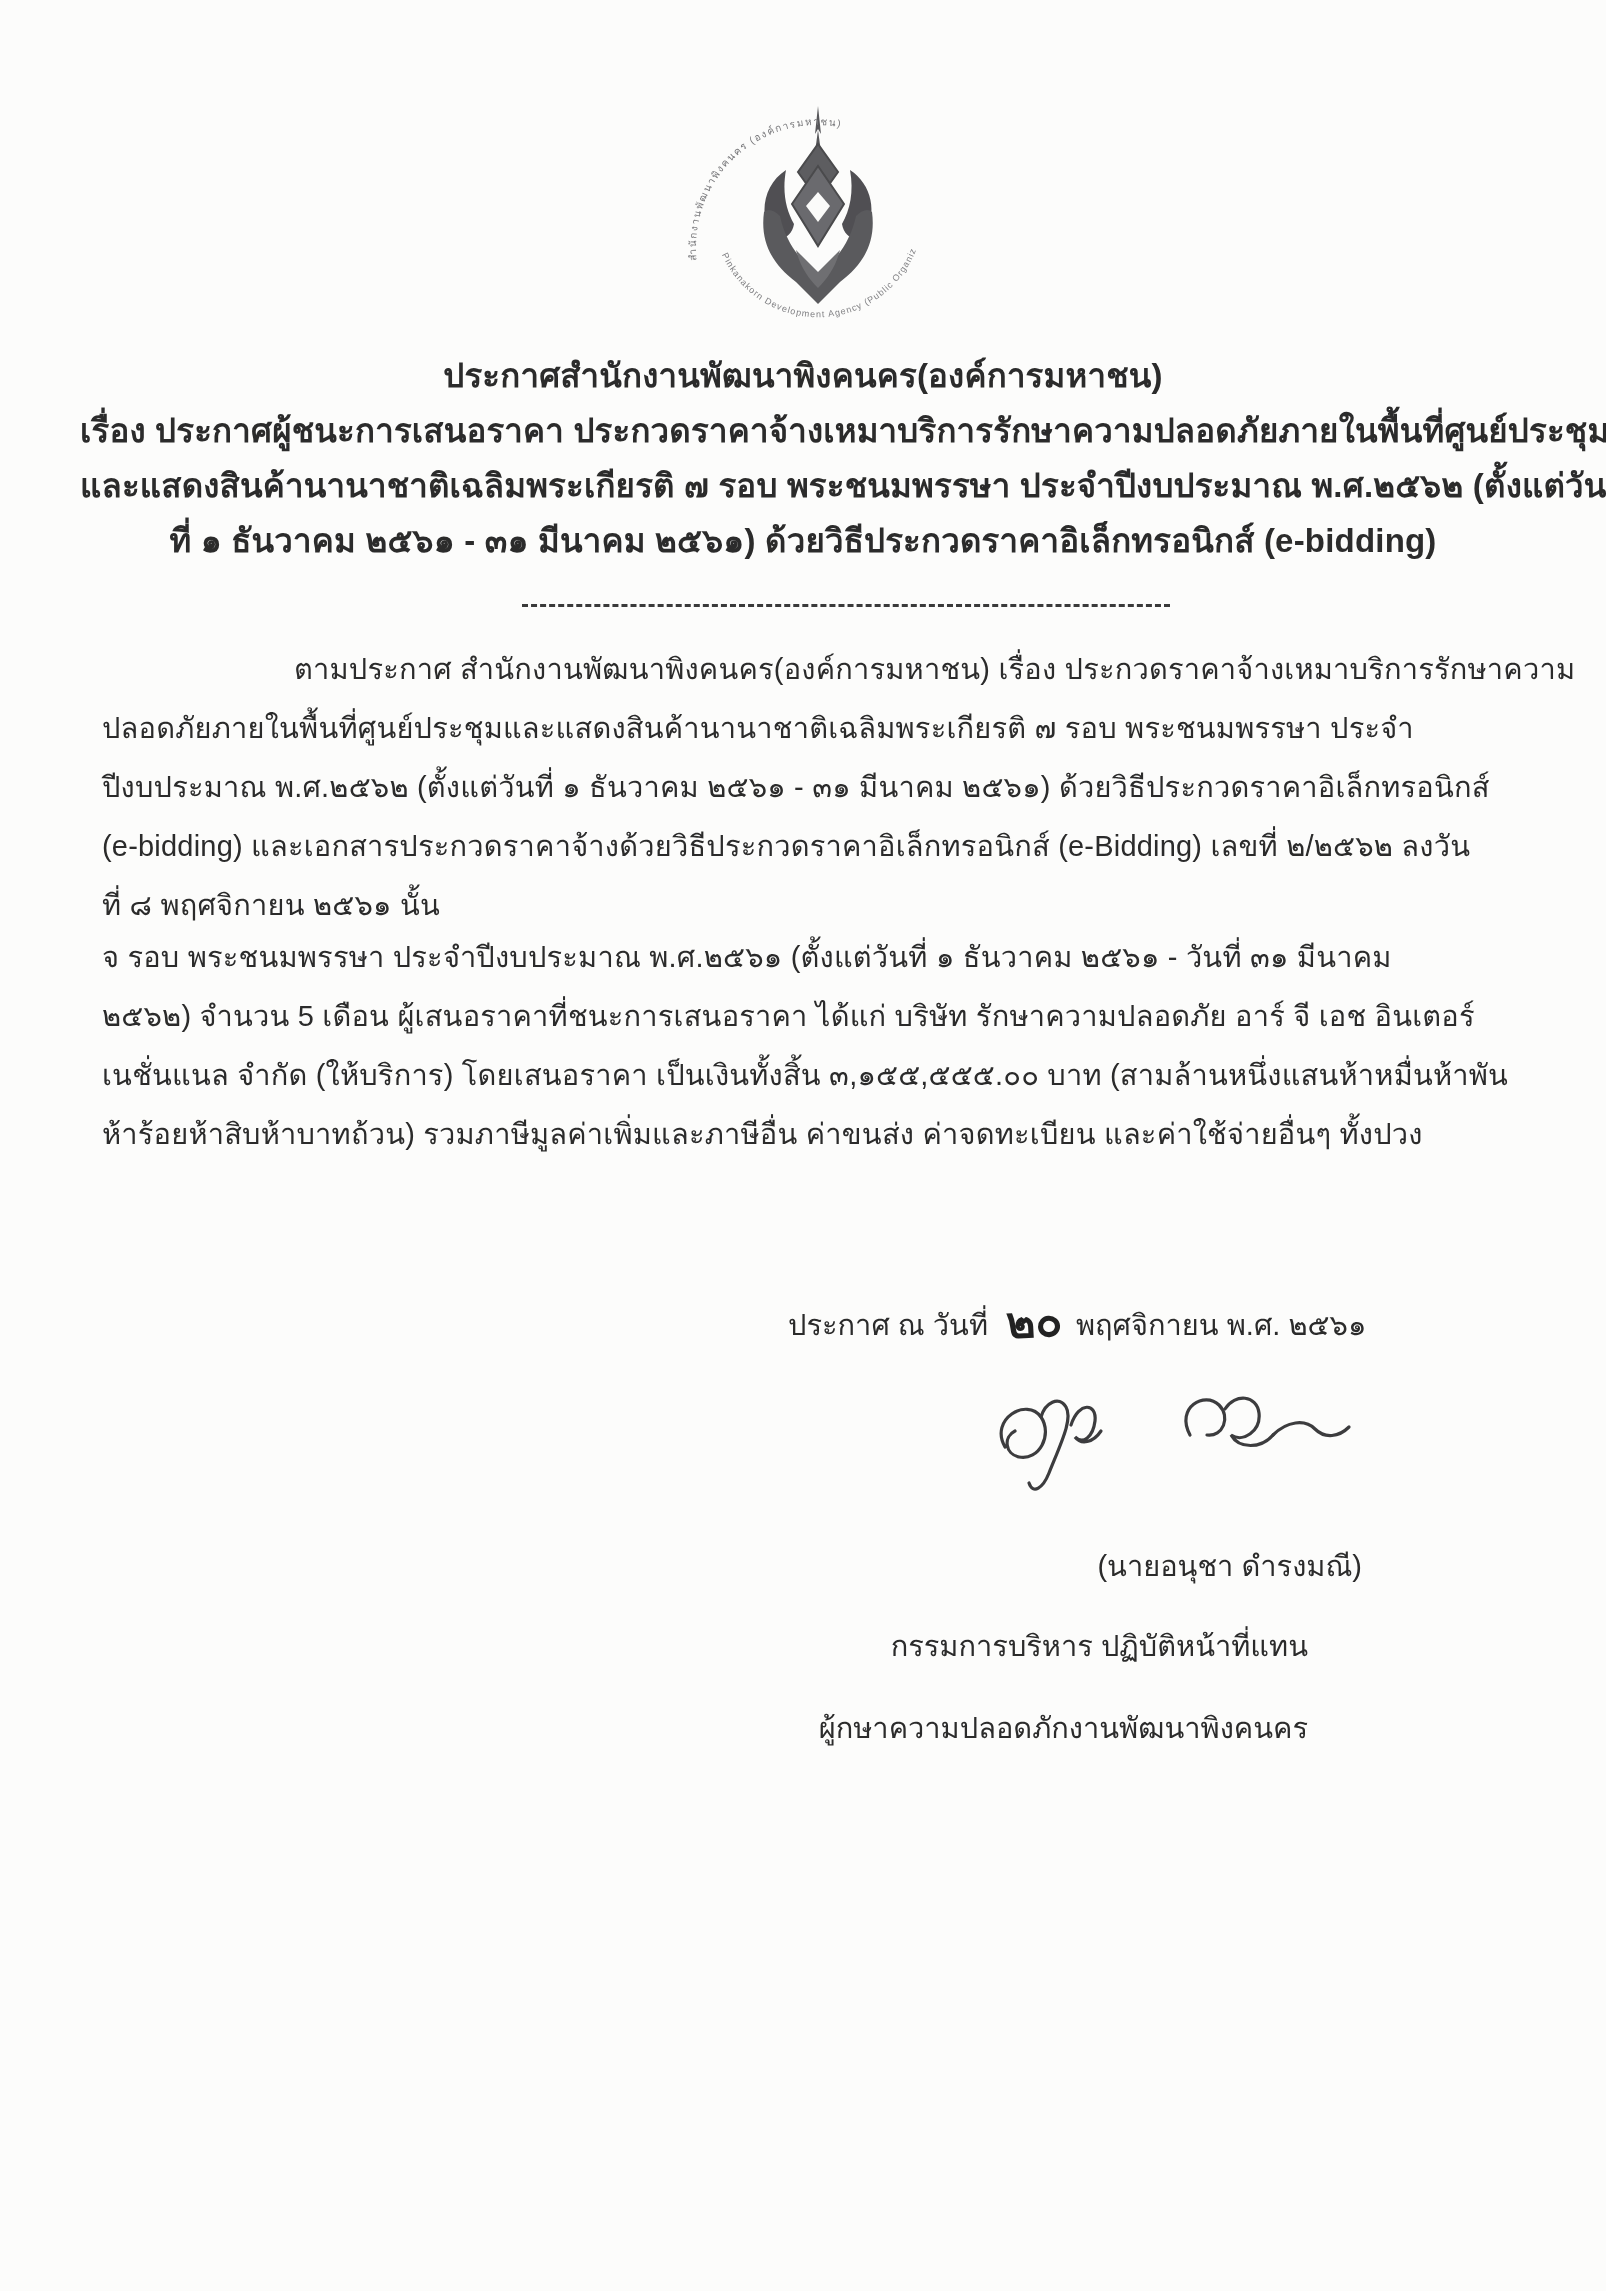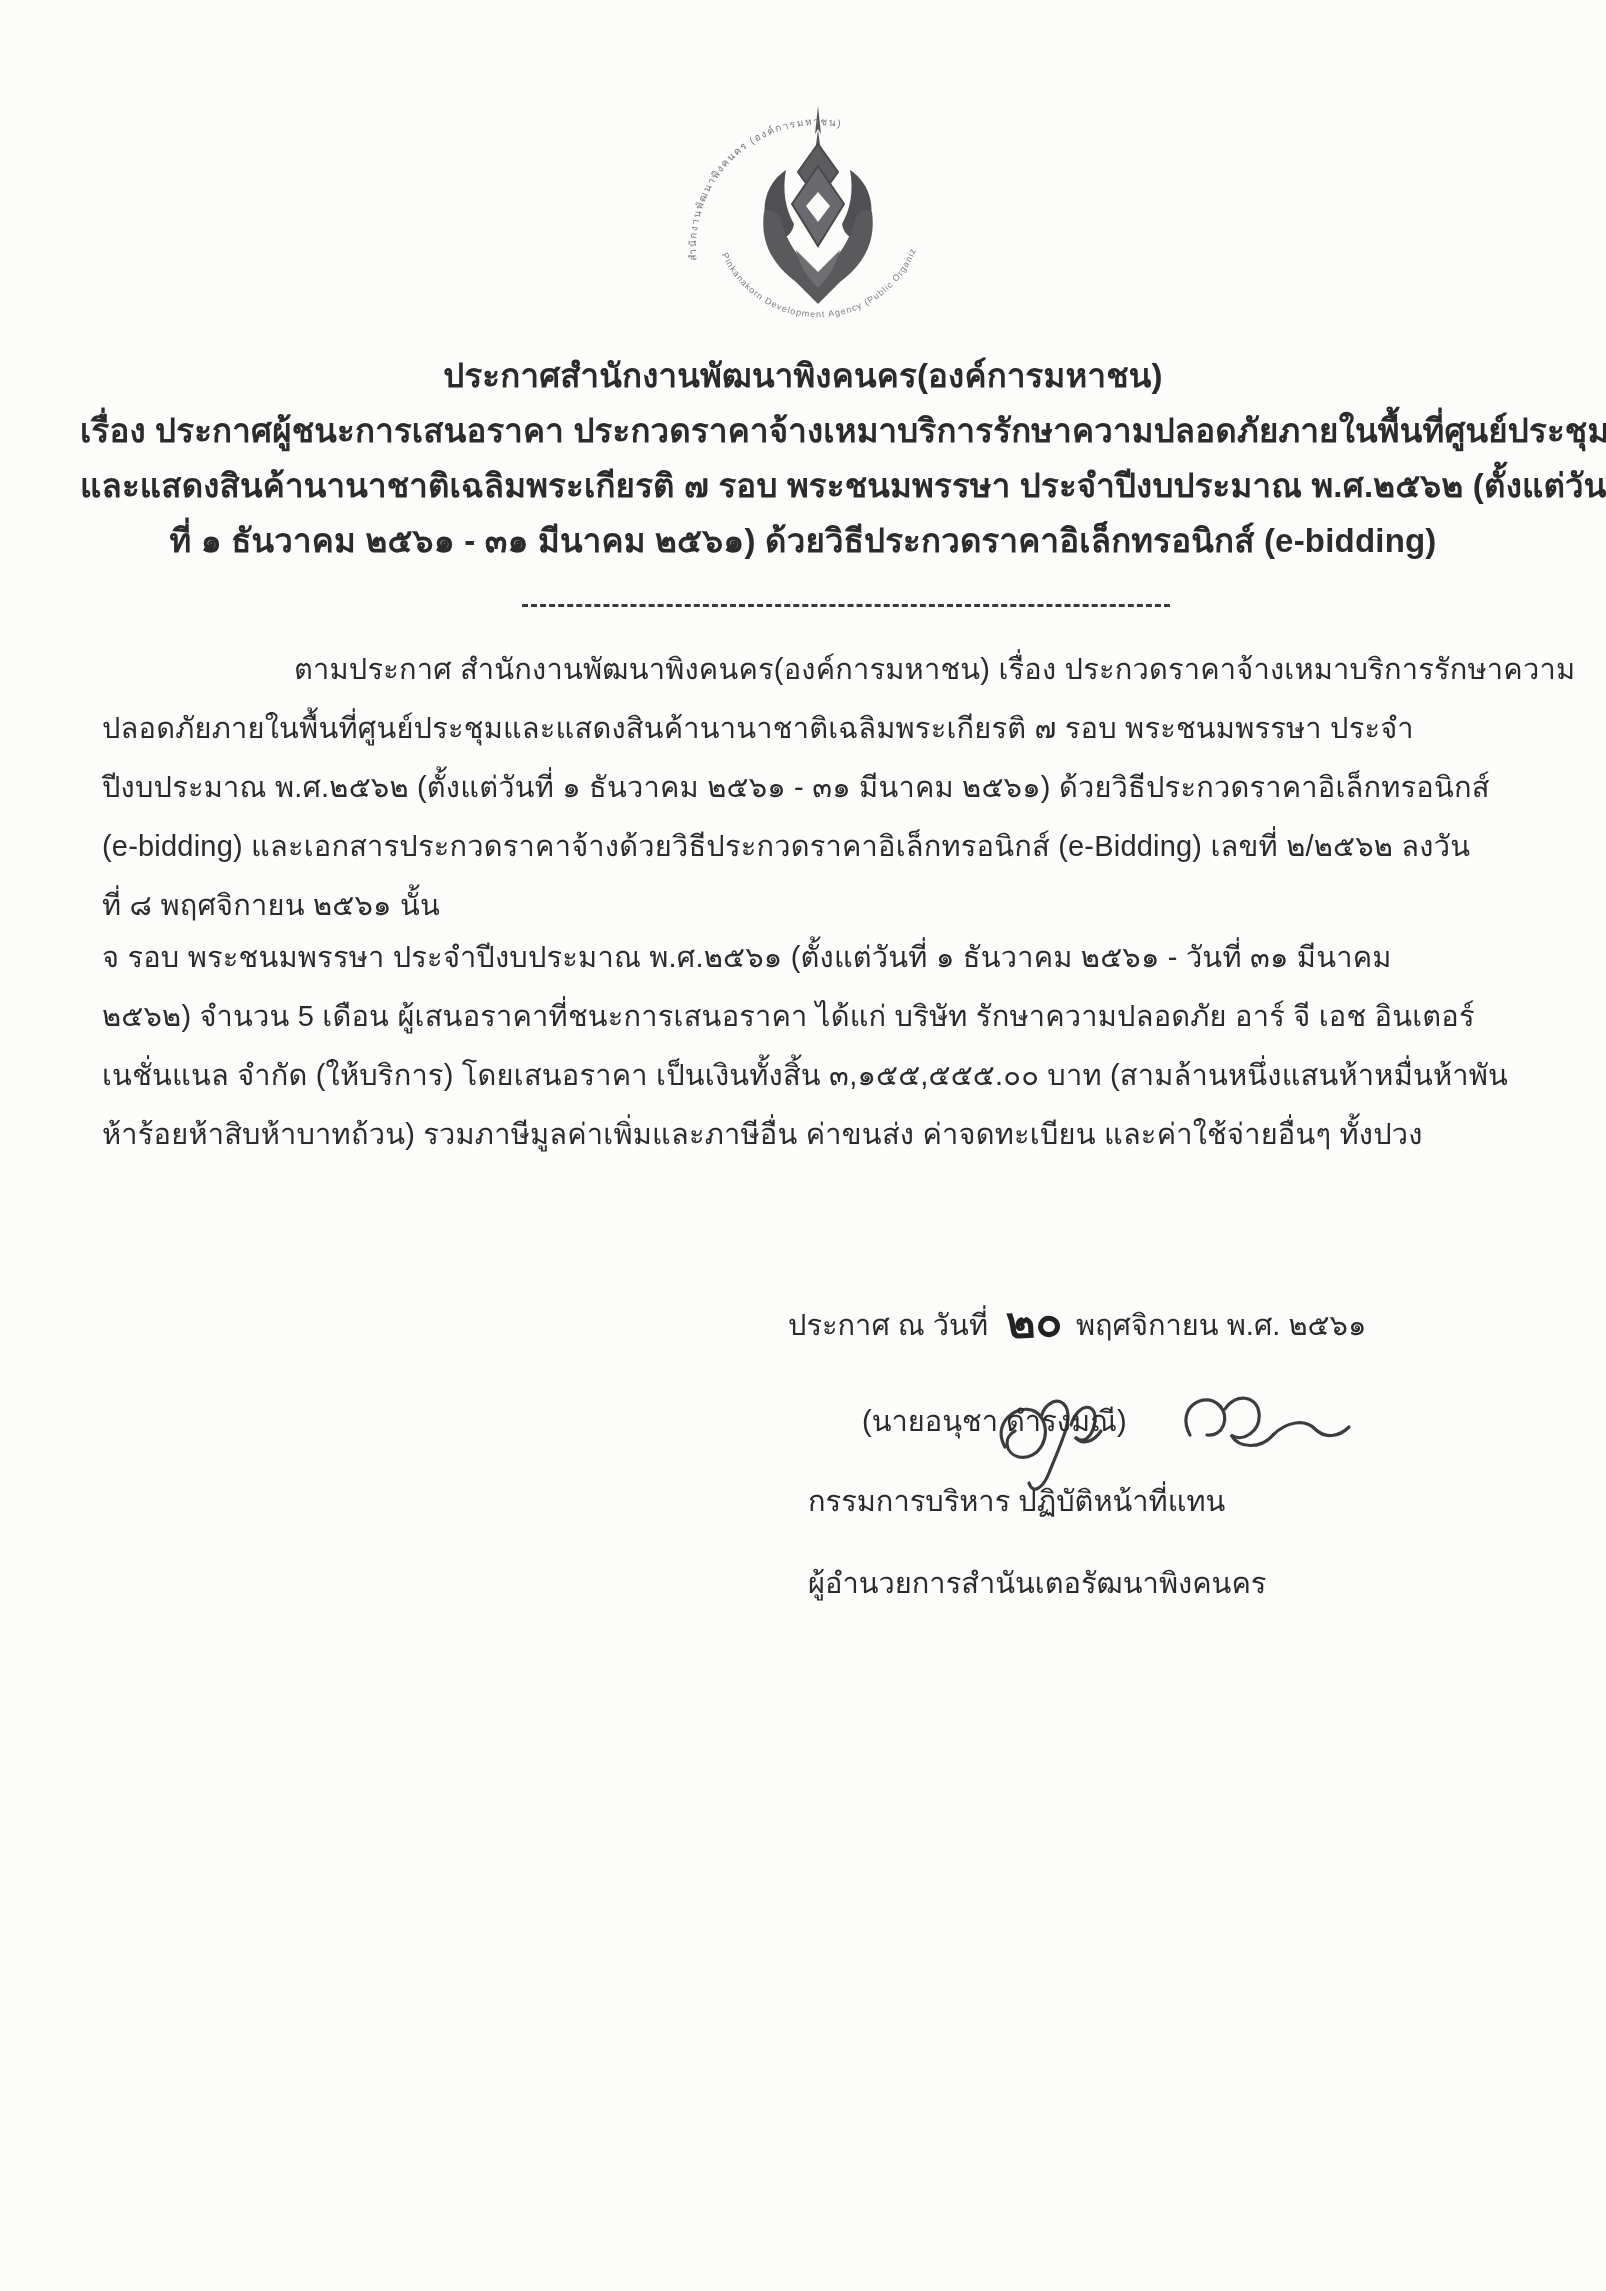--- a/index.html
+++ b/index.html
@@ -71,23 +71,23 @@
   .signature-svg {
     position: absolute;
     left: 975px;
     top: 1385px;
     width: 420px;
     height: 120px;
   }
   .signature-block {
     position: absolute;
     left: 820px;
-    top: 1398px;
+    top: 1543px;
     width: 500px;
-    text-align: left;
+    text-align: right;
     font-size: 29px;
   }
   .signature-block .sig-name {
     transform: translateX(42px);
     margin-bottom: 34px;
     white-space: nowrap;
   }
   .signature-block .sig-role {
     margin-bottom: 36px;
     white-space: nowrap;
@@ -163,16 +163,16 @@
       <path d="M96,40 C104,16 122,18 120,36 C118,52 108,60 100,52 C106,60 118,58 126,46"></path>
       <path d="M215,50 C200,22 230,6 244,20 C256,32 248,52 232,50"></path>
       <path d="M250,24 C260,8 282,10 284,28 C286,46 268,58 256,50 C264,64 286,64 298,50"></path>
       <path d="M298,50 C312,36 330,34 340,44 C350,54 364,52 374,42"></path>
     </g>
   </svg>
 
   <div class="signature-block">
     <div class="sig-name">(นายอนุชา ดำรงมณี)</div>
     <div class="sig-role">กรรมการบริหาร ปฏิบัติหน้าที่แทน</div>
-    <div class="sig-role">ผู้อำนวยการสำนันเตอรัฒนาพิงคนคร</div>
+    <div class="sig-role">ผู้กษาความปลอดภักงานพัฒนาพิงคนคร</div>
   </div>
 
 </div>
 
 </body></html>

